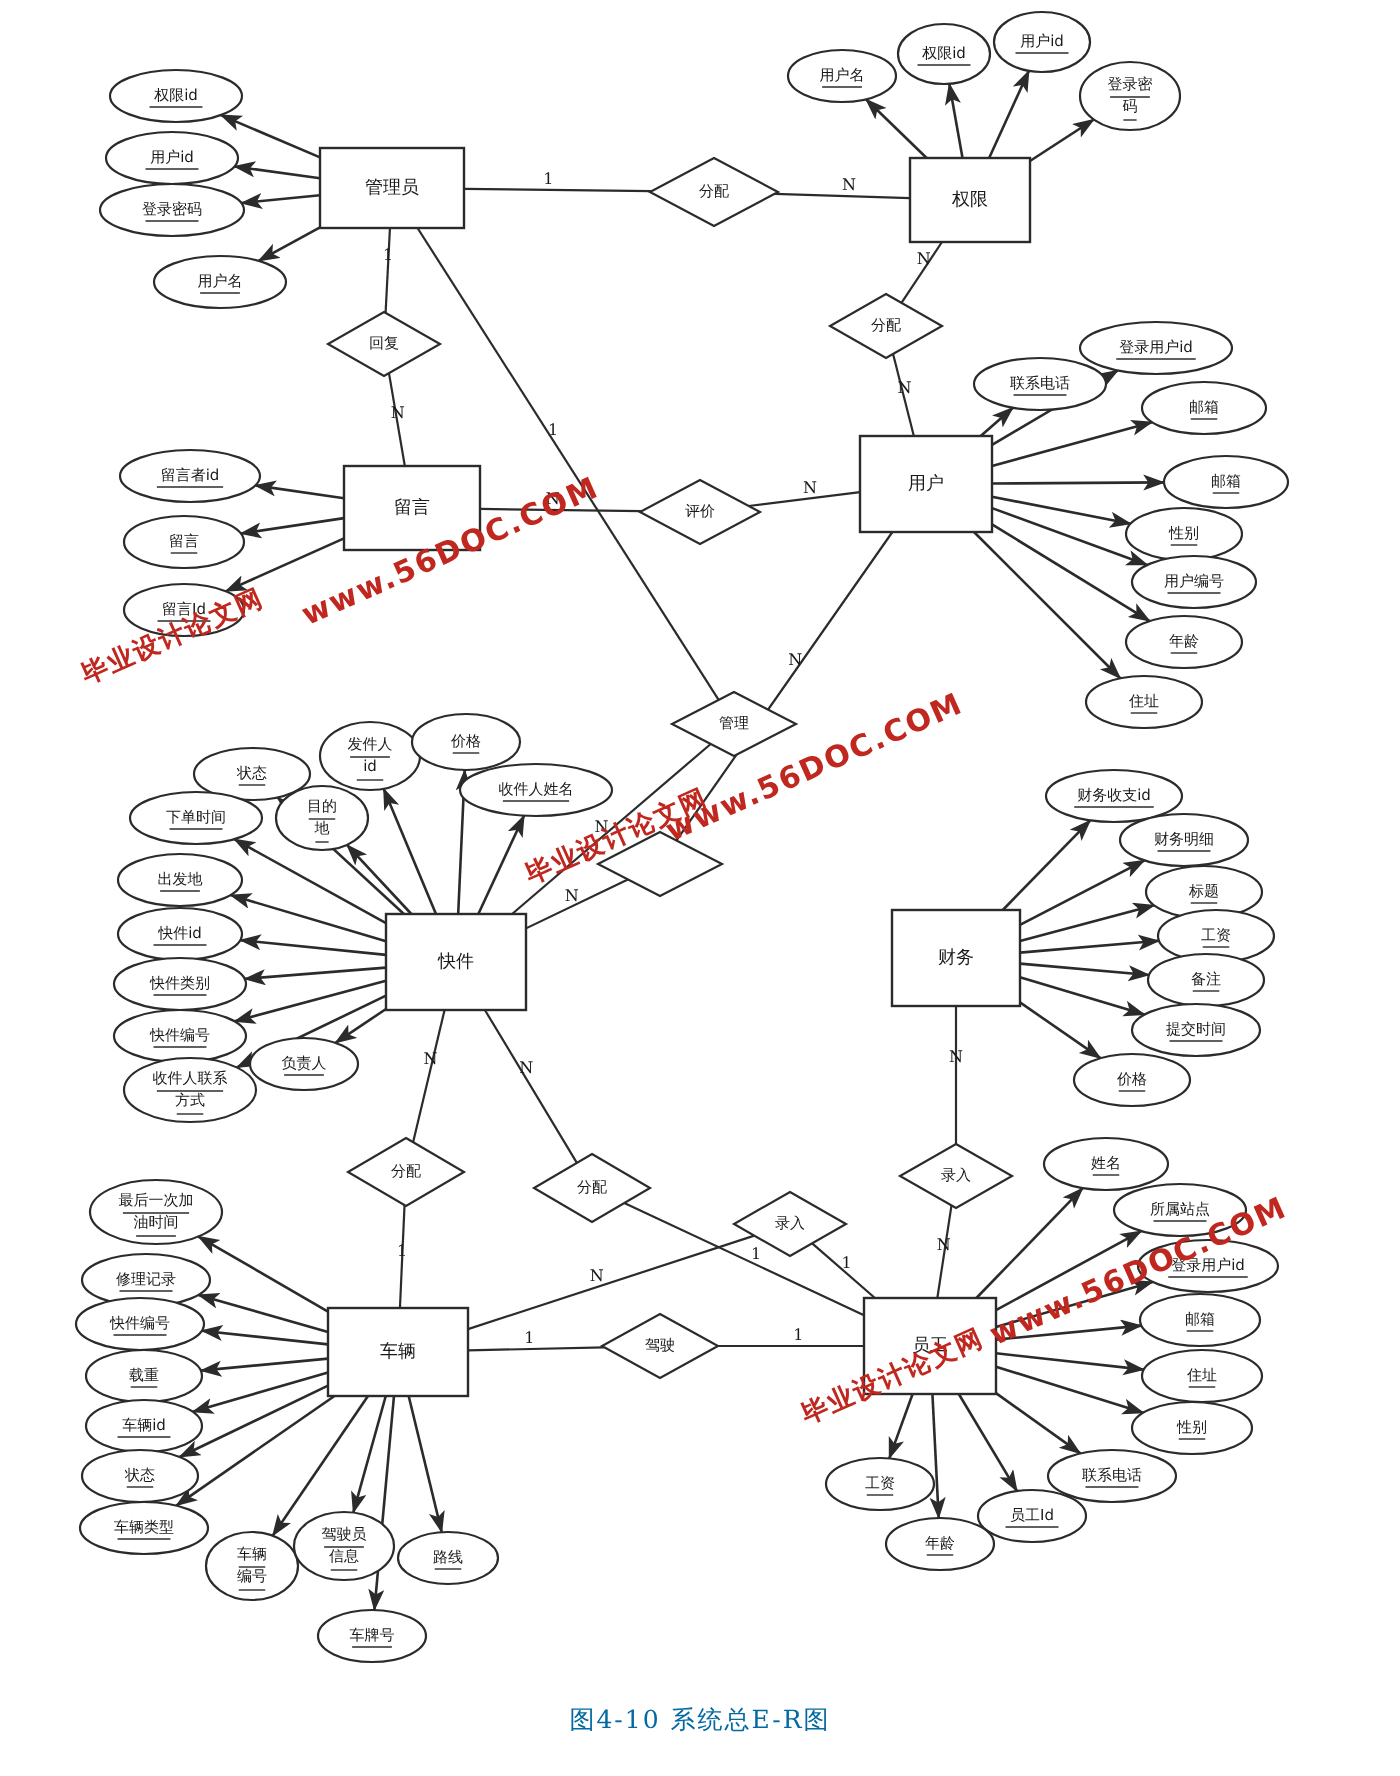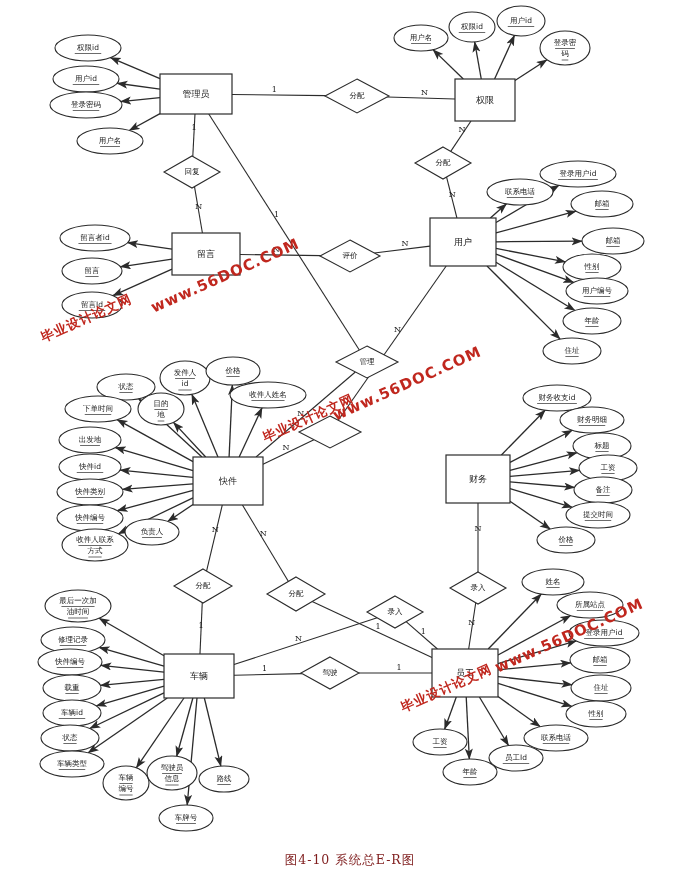--- a/index.html
+++ b/index.html
@@ -28,21 +28,21 @@
   .uline{stroke:#2b2b2b;stroke-width:0.7;}
 
   .wm{
     position:absolute;color:#c0271e;font-weight:bold;
     font-family:"DejaVu Sans","Liberation Sans",sans-serif;
     white-space:nowrap;letter-spacing:1px;
     transform-origin:left top;pointer-events:none;
   }
   #caption{
     position:absolute;left:0;top:852px;width:700px;text-align:center;
-    font-size:12.5px;color:#7f1d1d;
+    font-size:12.5px;color:#0369a1;
     font-family:"DejaVu Serif","Liberation Serif",serif;letter-spacing:1px;
   }
 </style>
 </head>
 <body>
 
 <div id="er-root">
   <svg id="er-canvas" viewBox="0 0 700 888" xmlns="http://www.w3.org/2000/svg">
     <defs>
       <marker id="ah" markerWidth="9" markerHeight="9" refX="8" refY="3.1" orient="auto" markerUnits="strokeWidth">

